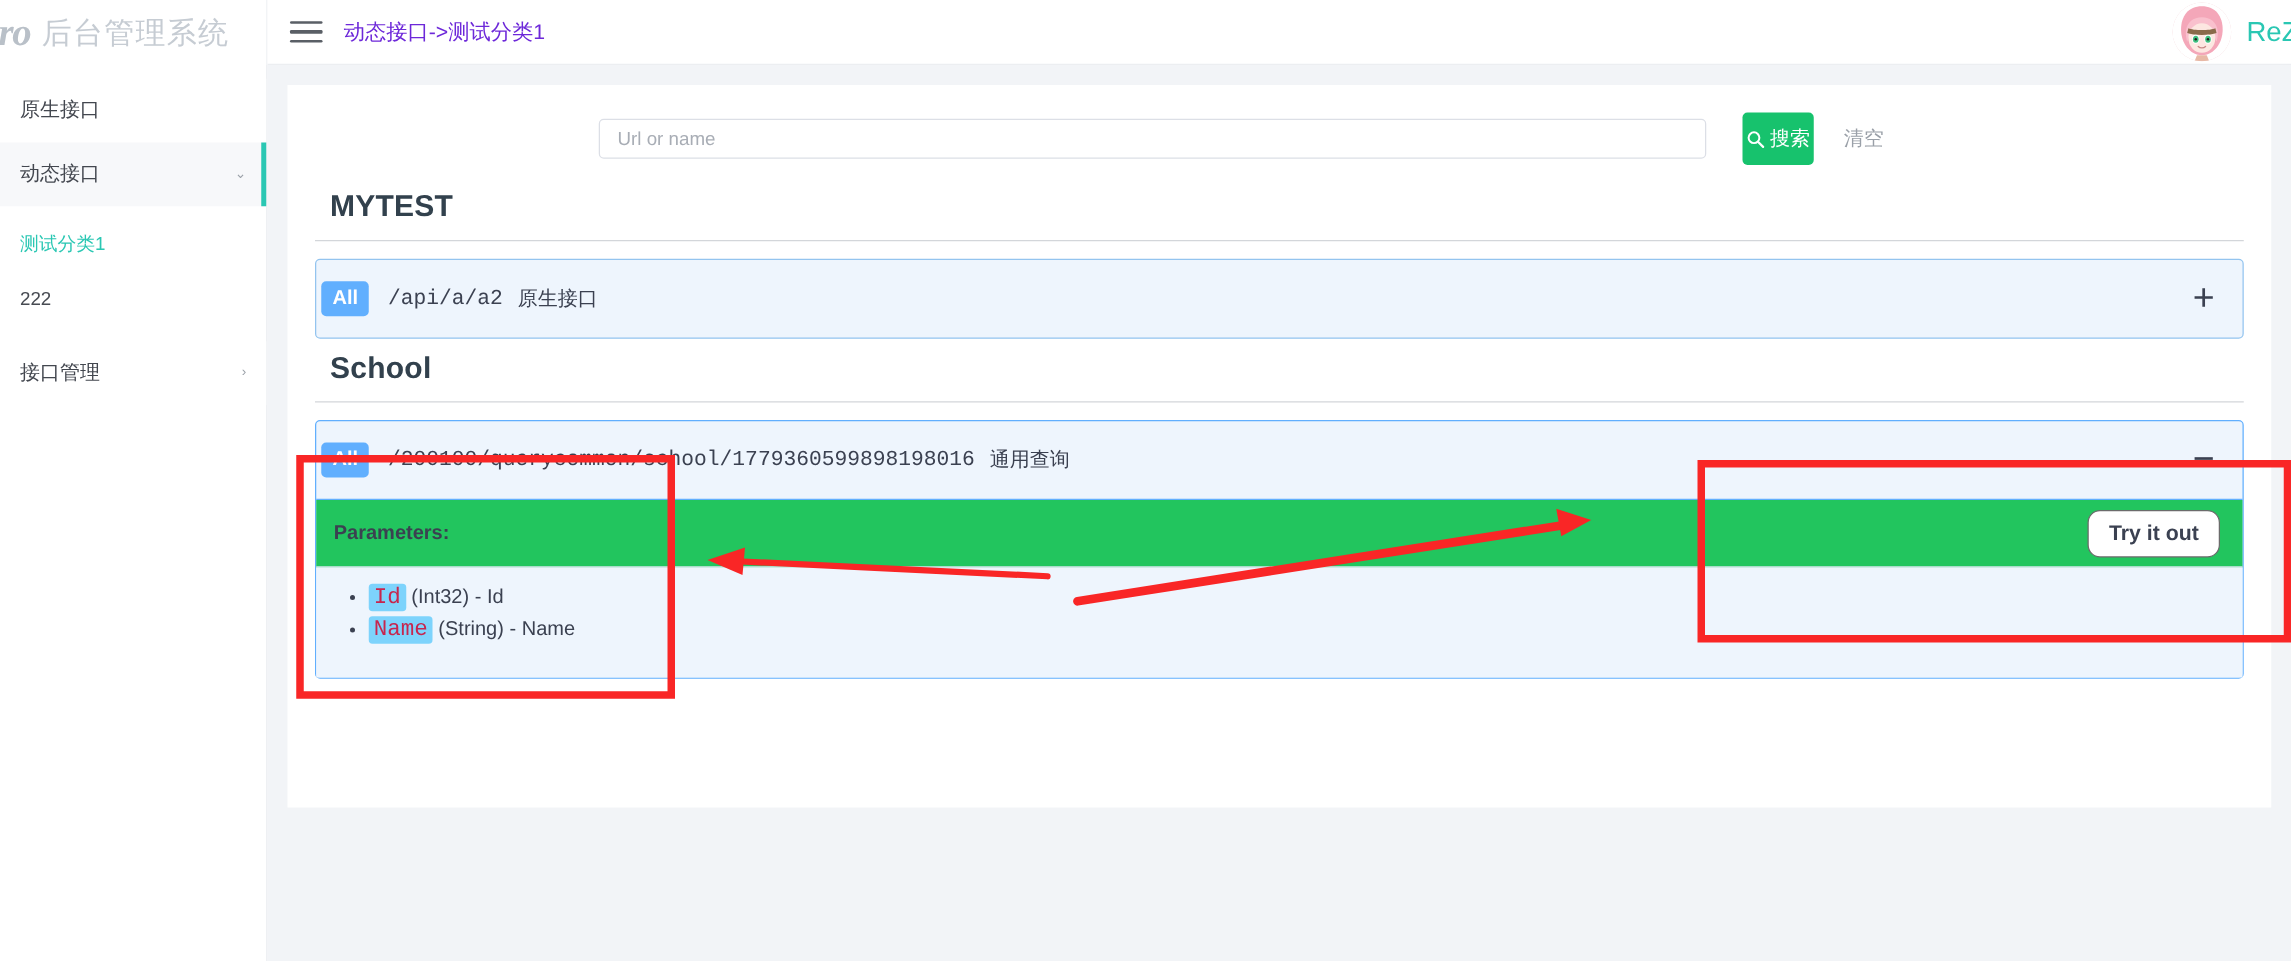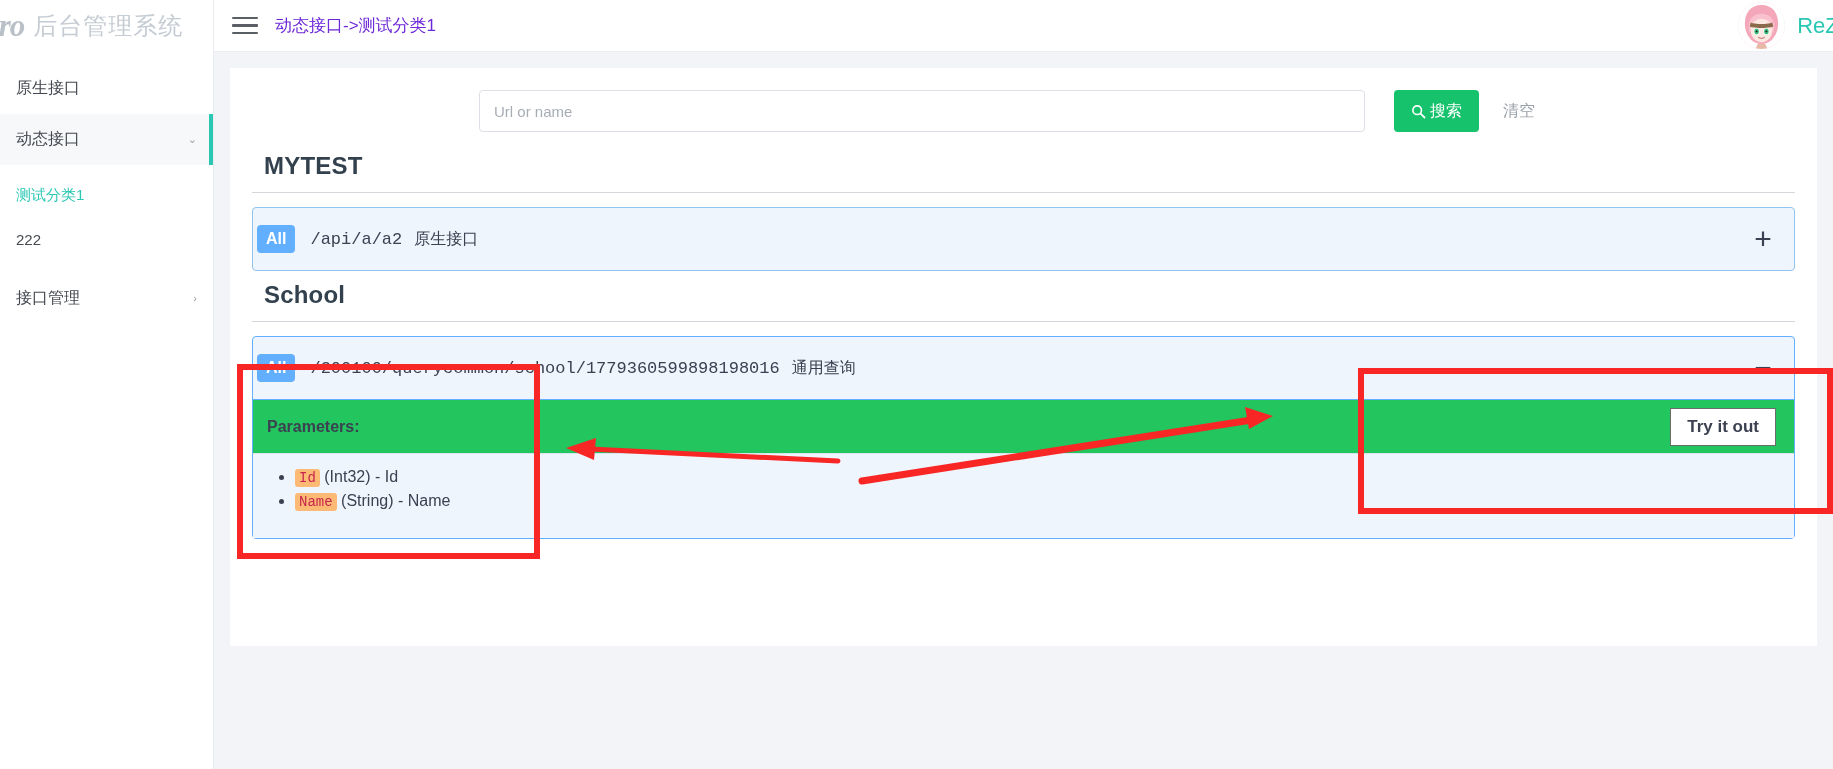--- a/index.html
+++ b/index.html
@@ -134,36 +134,36 @@
   }
 
   
   .search-row {
     display: flex; align-items: center;
     height: 42px;
     margin-bottom: 20px;
   }
   .search-input {
     width: 886px;
-    height: 42px;
+    height: 32px;
     margin-left: 227px;
     border: 1px solid #dcdfe6;
     border-radius: 4px;
     padding: 0 14px;
     font-size: 15px;
     color: #3a3f45;
     outline: none;
     background: #fff;
     font-family: "Liberation Sans", sans-serif;
   }
   .search-input::placeholder { color: #a8adb5; }
   .btn-search {
     margin-left: 29px;
     height: 42px;
-    padding: 0 17px;
+    padding: 0 3px;
     background: #17c26d;
     border: none; border-radius: 4px;
     color: #fff;
     font-size: 16px;
     display: flex; align-items: center; gap: 4px;
     cursor: pointer;
     font-family: "Liberation Sans", sans-serif;
   }
   .btn-search svg { display: block; }
   .btn-clear {
@@ -246,32 +246,32 @@
     padding: 0 18px 0 14px;
     border-bottom: 1px solid #d8e4f0;
   }
   .params-label { font-size: 16px; font-weight: 700; color: #3b4151; }
   .btn-tryout {
     border: 1px solid #6b6b6b;
     background: #fff;
     color: #3b4151;
     font-size: 17px;
     font-weight: 700;
-    border-radius: 0;
+    border-radius: 10px;
     padding: 8px 16px;
     cursor: pointer;
     font-family: "Liberation Sans", sans-serif;
   }
   .params-body { padding: 14px 0 22px 0; background: #eef5fd; min-height: 82px; }
   .params-body ul { list-style: disc; margin-left: 42px; }
   .params-body li { margin-bottom: 6px; font-size: 16px; color: #3b4151; }
   .code-chip {
     font-family: "Liberation Mono", monospace;
-    font-size: 14px;
-    background: #fdba74;
+    font-size: 18px;
+    background: #7dd3fc;
     color: #c7254e;
     padding: 1px 4px;
     border-radius: 3px;
   }
 
   
   #annotations {
     position: absolute; left: 0; top: 0;
     width: 1833px; height: 769px;
     pointer-events: none;

